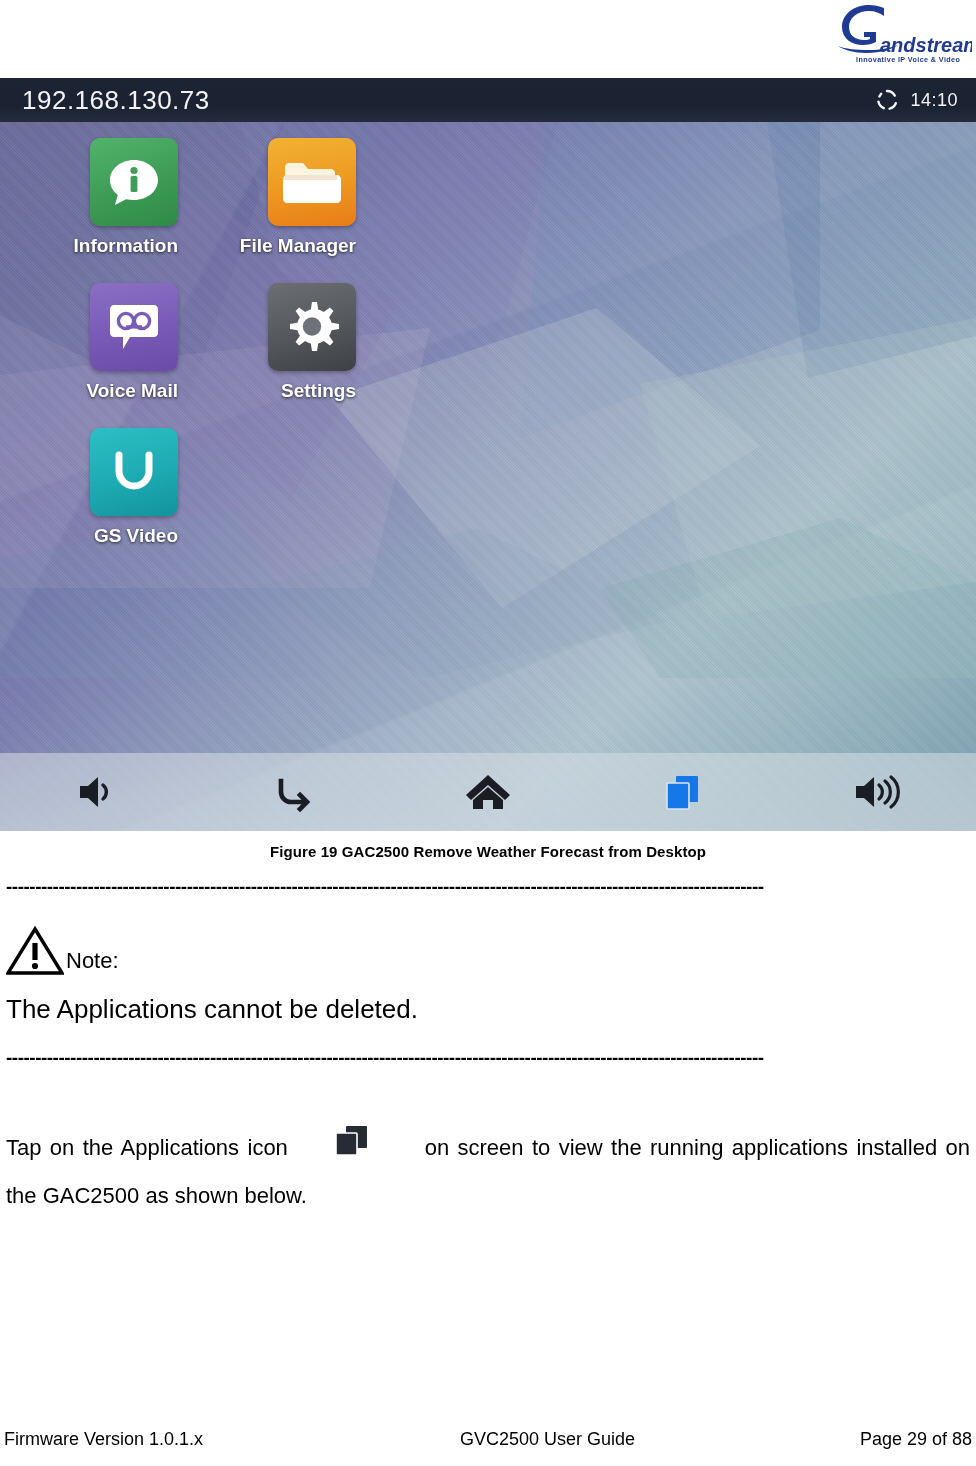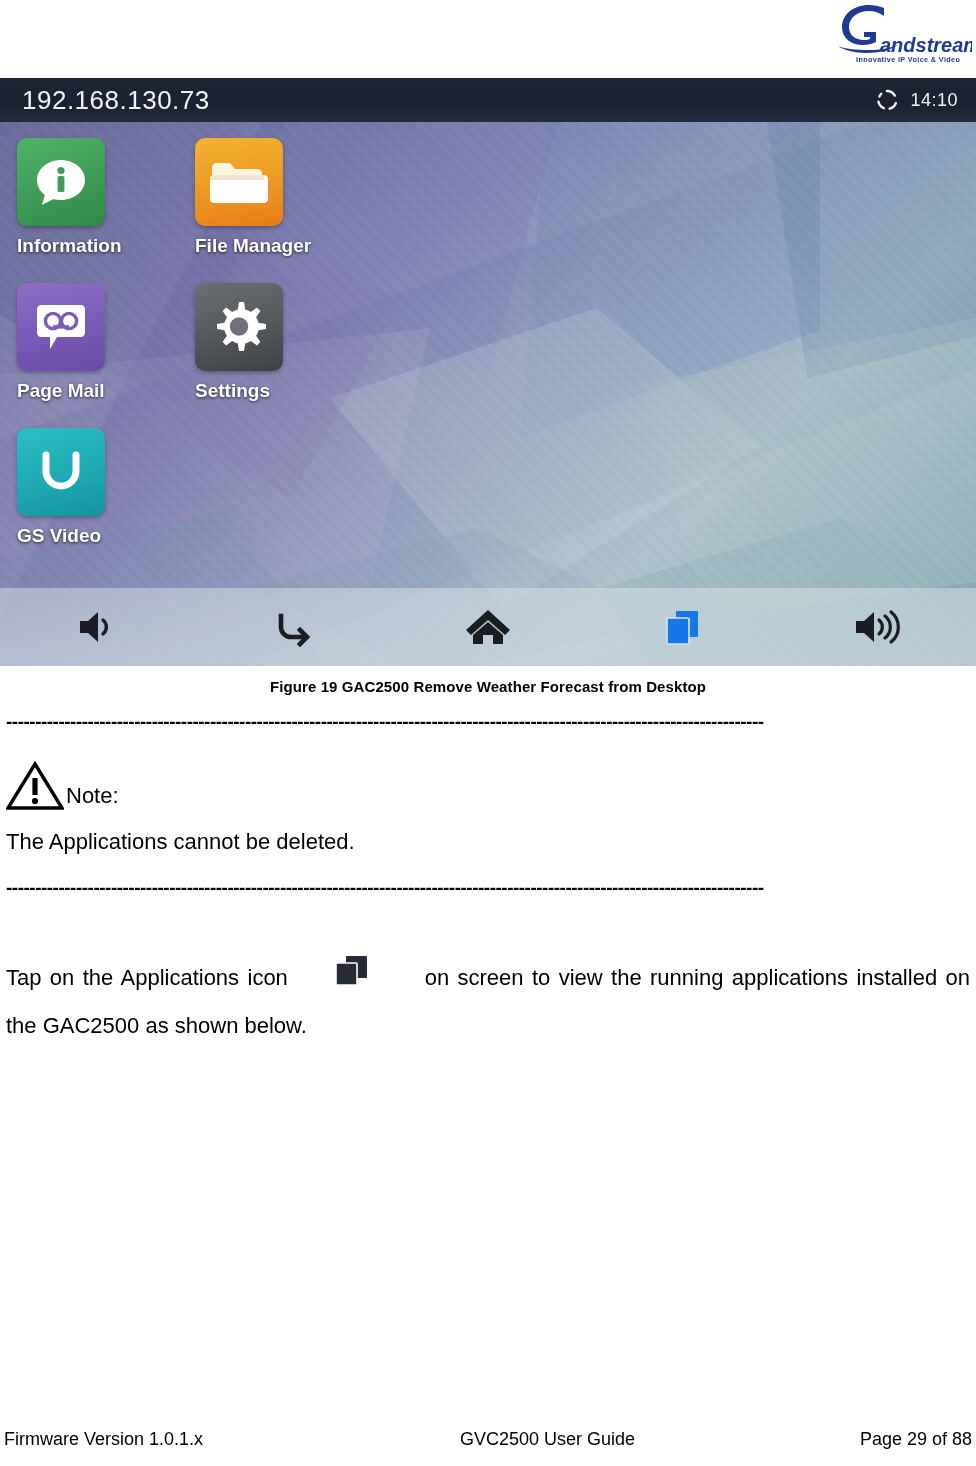--- a/index.html
+++ b/index.html
@@ -29,21 +29,21 @@
     top: 2px;
     width: 152px;
     height: 62px;
     display: block;
   }
 
   
   .device-shot {
     position: relative;
     width: 976px;
-    height: 588px;
+    height: 753px;
     overflow: hidden;
     background: #2b3550;
   }
 
   
   .wallpaper {
     position: absolute;
     inset: 0;
     background:
       linear-gradient(118deg, rgba(255,255,255,0.10) 0%, rgba(255,255,255,0.10) 22%, rgba(0,0,0,0) 22.4%),
@@ -137,21 +137,21 @@
     width: 420px;
   }
   .app-row {
     display: flex;
   }
   .app-cell {
     width: 178px;
     height: 145px;
     display: flex;
     flex-direction: column;
-    align-items: flex-start;
+    align-items: flex-end;
     padding-top: 8px;
     padding-left: 17px;
   }
   .app-icon {
     width: 88px;
     height: 88px;
     border-radius: 10px;
     display: flex;
     align-items: center;
     justify-content: center;
@@ -222,21 +222,21 @@
     height: 52px;
     text-align: center;
   }
   .note-word {
     font-size: 22px;
     line-height: 1;
     padding-bottom: 4px;
   }
   .note-text {
     margin-top: 18px;
-    font-size: 22px;
+    font-size: 26px;
   }
   .rule2 { margin-top: 26px; }
 
   .section-heading {
     margin-top: 26px;
     color: #33339a;
     font-size: 16px;
     font-weight: bold;
     letter-spacing: 0.3px;
   }
@@ -343,21 +343,21 @@
 
       <div class="app-cell">
         <div class="app-icon voicemail">
           <svg width="60" height="56" viewBox="0 0 60 56">
             <path d="M6 10 C6 7.8 7.8 6 10 6 L50 6 C52.2 6 54 7.8 54 10 L54 34 C54 36.2 52.2 38 50 38 L26 38 L19 50 L19 38 L10 38 C7.8 38 6 36.2 6 34 Z" fill="#ffffff"></path>
             <circle cx="22" cy="22" r="7.6" fill="none" stroke="#7a5cb8" stroke-width="3.4"></circle>
             <circle cx="38" cy="22" r="7.6" fill="none" stroke="#7a5cb8" stroke-width="3.4"></circle>
             <rect x="22" y="26.2" width="16" height="3.4" fill="#7a5cb8"></rect>
           </svg>
         </div>
-        <div class="app-label">Page Mail</div>
+        <div class="app-label">Voice Mail</div>
       </div>
 
       <div class="app-cell">
         <div class="app-icon settings">
           <svg width="58" height="58" viewBox="0 0 58 58">
             <path d="M29 4 L34 4 L35.2 11.4 C37.2 12 39.1 12.8 40.8 13.9 L46.9 9.6 L50.4 13.1 L46.1 19.2 C47.2 20.9 48 22.8 48.6 24.8 L56 26 L56 31 L48.6 32.2 C48 34.2 47.2 36.1 46.1 37.8 L50.4 43.9 L46.9 47.4 L40.8 43.1 C39.1 44.2 37.2 45 35.2 45.6 L34 53 L29 53 L27.8 45.6 C25.8 45 23.9 44.2 22.2 43.1 L16.1 47.4 L12.6 43.9 L16.9 37.8 C15.8 36.1 15 34.2 14.4 32.2 L7 31 L7 26 L14.4 24.8 C15 22.8 15.8 20.9 16.9 19.2 L12.6 13.1 L16.1 9.6 L22.2 13.9 C23.9 12.8 25.8 12 27.8 11.4 Z" fill="#ffffff"></path>
             <circle cx="29" cy="28.5" r="9.2" fill="#6e7278"></circle>
           </svg>
         </div>
         <div class="app-label">Settings</div>

